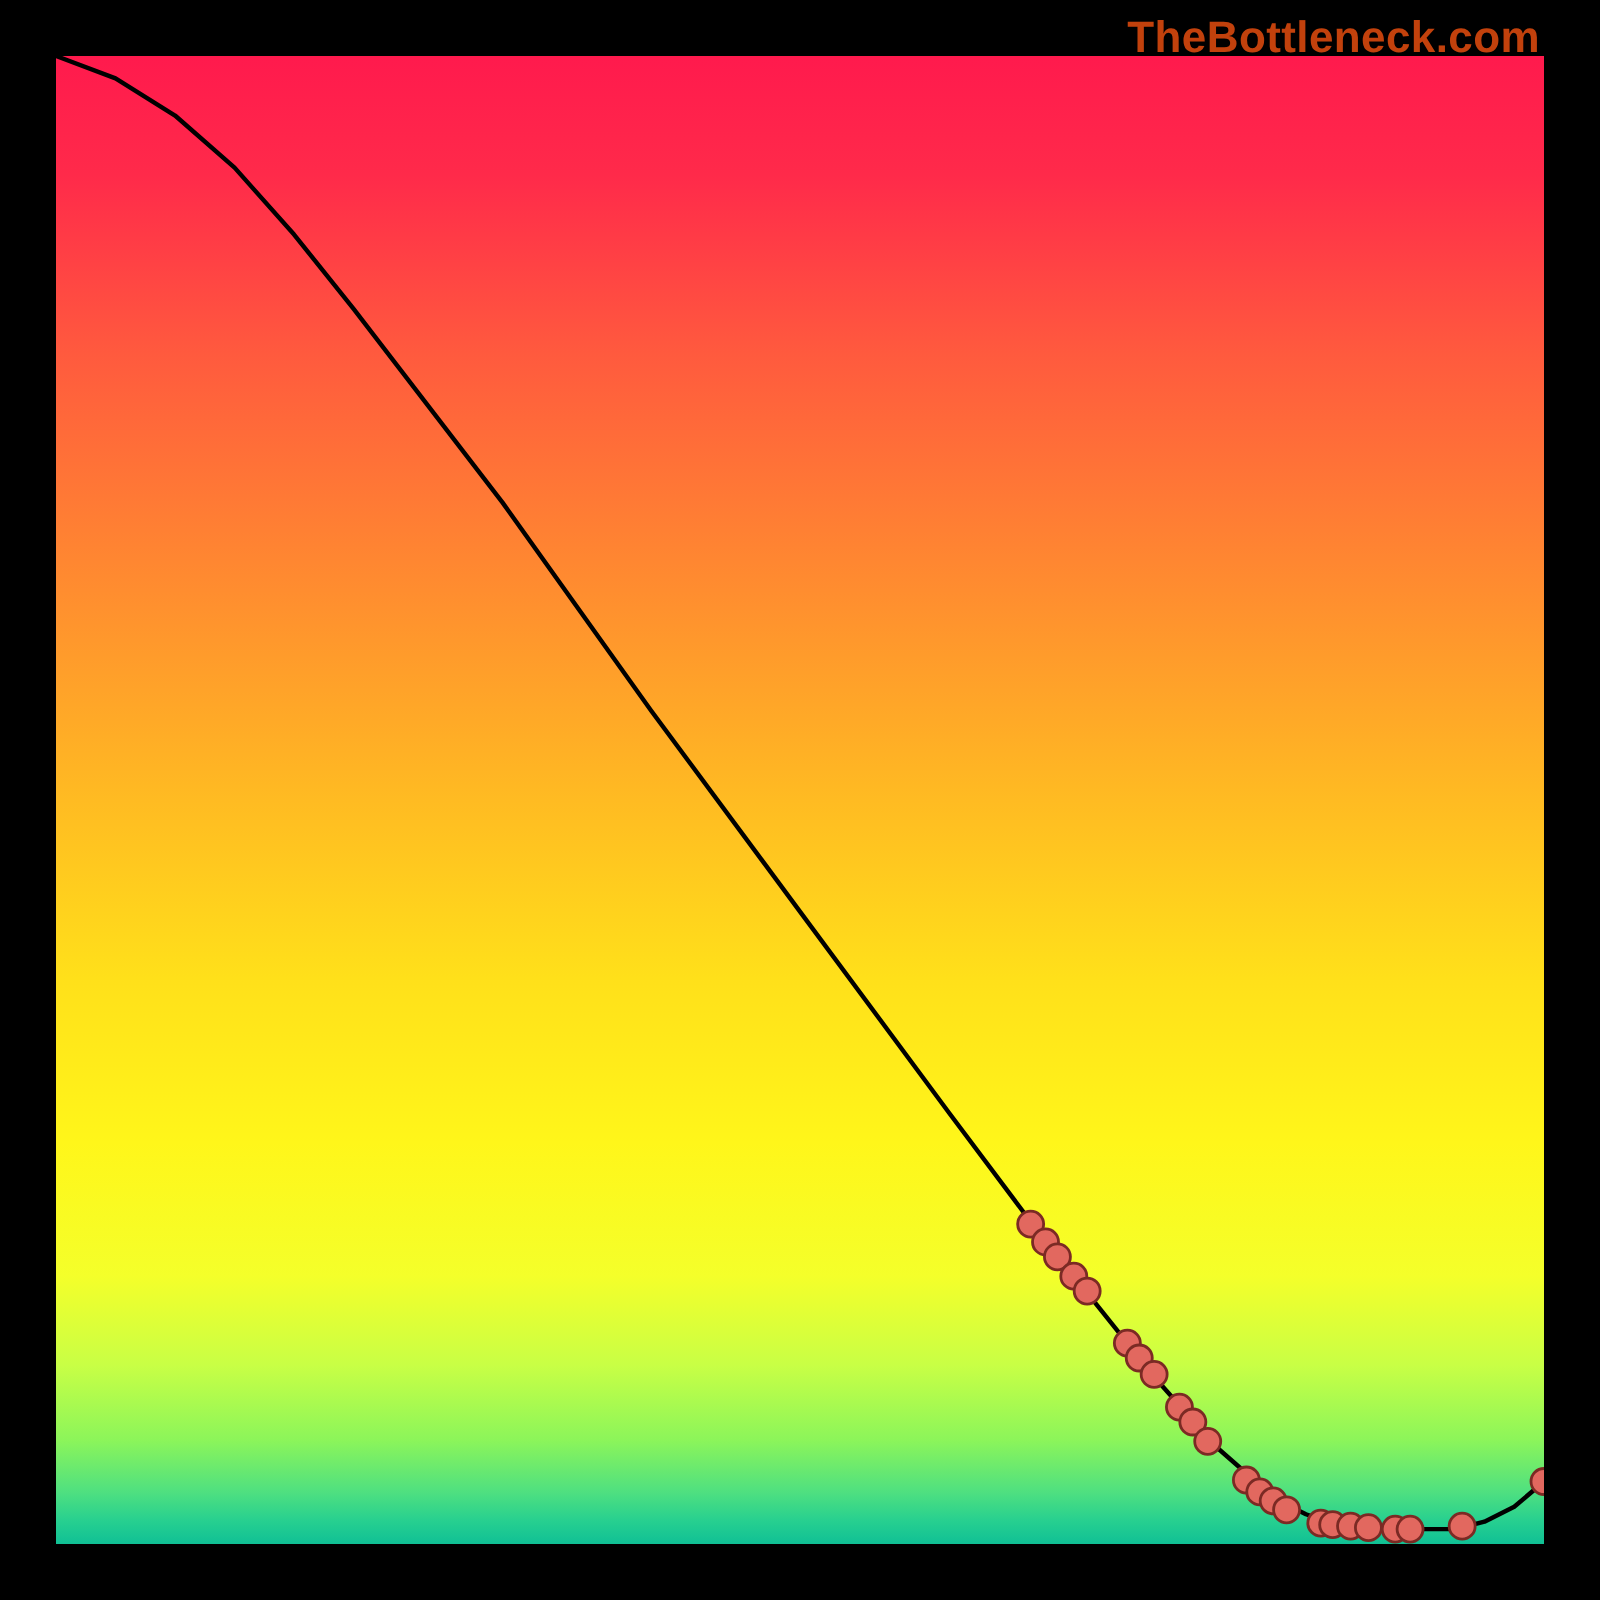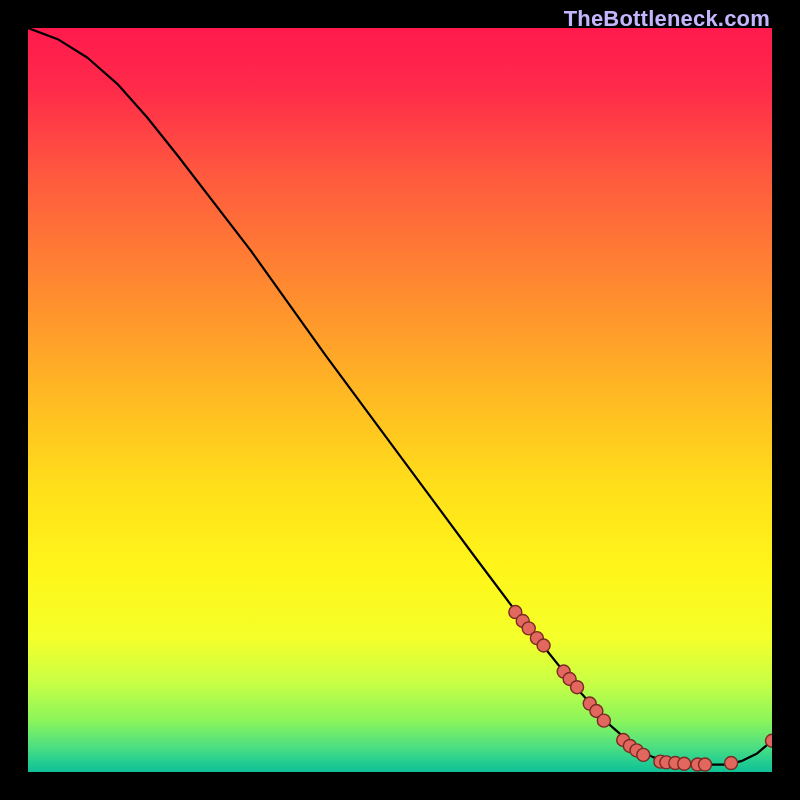--- a/index.html
+++ b/index.html
@@ -31,21 +31,21 @@
     position: absolute;
     inset: 0;
   }
   .watermark {
     position: absolute;
     top: 6px;
     right: 30px;
     font-family: Arial, Helvetica, sans-serif;
     font-size: 22px;
     font-weight: 600;
-    color: #c4b5fd;
+    color: #c2410c;
     letter-spacing: 0.2px;
   }
 </style>
 </head>
 <body>
 
 <div class="stage">
   <div class="watermark">TheBottleneck.com</div>
   <div class="plot">
     <svg class="gradient" viewBox="0 0 744 744" preserveAspectRatio="none">

